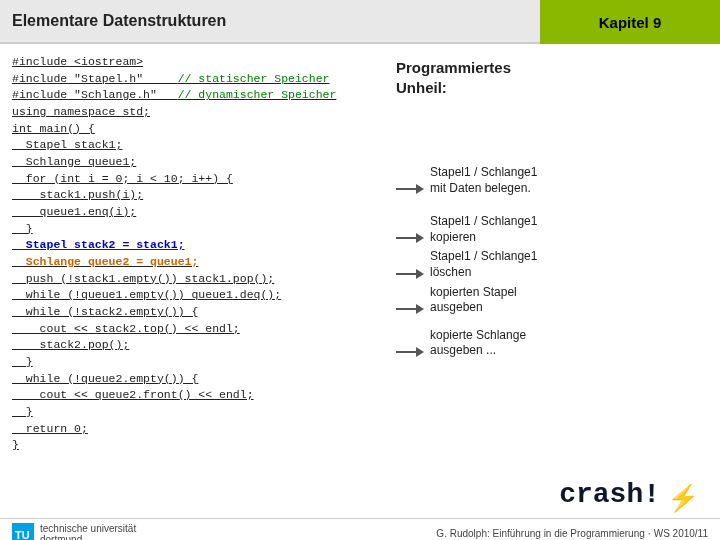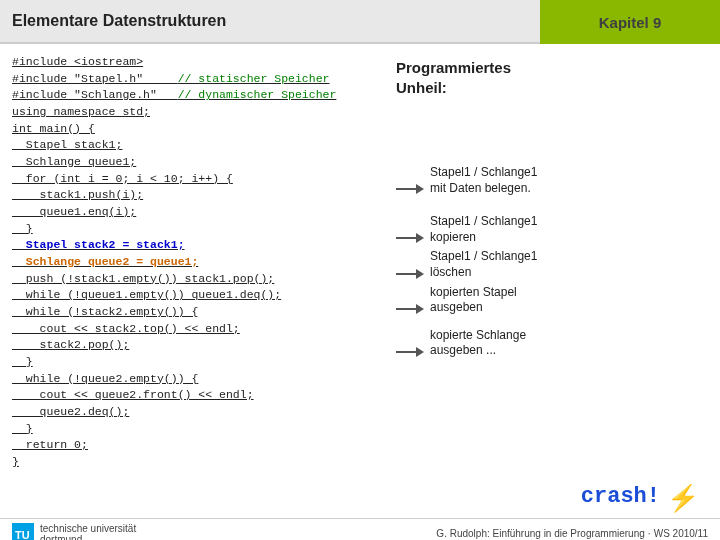--- a/index.html
+++ b/index.html
@@ -28,21 +28,21 @@
       color: #222;
       border-bottom: 2px solid #ccc;
     }
     .header-kapitel {
       background: #8ab800;
       display: flex;
       align-items: center;
       padding: 0 24px;
       font-size: 15px;
       font-weight: bold;
-      color: #404040;
+      color: #000000;
       min-width: 180px;
       justify-content: center;
     }
 
     
     .main {
       display: flex;
       height: calc(540px - 36px - 30px);
     }
 
@@ -131,23 +131,23 @@
 
     
     .crash-area {
       margin-top: auto;
       text-align: right;
       padding-right: 10px;
       padding-bottom: 4px;
     }
     .crash-text {
       font-family: 'Courier New', Courier, monospace;
-      font-size: 22px;
-      font-weight: bold;
-      color: #1d4ed8;
+      font-size: 28px;
+      font-weight: bold;
+      color: #0f172a;
     }
     .lightning {
       display: inline-block;
       color: #f0a000;
       font-size: 26px;
       vertical-align: middle;
       margin-left: 4px;
     }
 
     
@@ -206,21 +206,20 @@
     <div class="code-line code-highlight-blue">  Stapel stack2 = stack1;</div>
     <div class="code-line code-highlight-orange">  Schlange queue2 = queue1;</div>
     <div class="code-line code-normal">  push (!stack1.empty()) stack1.pop();</div>
     <div class="code-line code-normal">  while (!queue1.empty()) queue1.deq();</div>
     <div class="code-line code-normal">  while (!stack2.empty()) {</div>
     <div class="code-line code-normal">    cout &lt;&lt; stack2.top() &lt;&lt; endl;</div>
     <div class="code-line code-normal">    stack2.pop();</div>
     <div class="code-line code-normal">  }</div>
     <div class="code-line code-normal">  while (!queue2.empty()) {</div>
     <div class="code-line code-normal">    cout &lt;&lt; queue2.front() &lt;&lt; endl;</div>
-    <div class="code-line code-normal">    queue2.deq();</div>
     <div class="code-line code-normal">  }</div>
     <div class="code-line code-normal">  return 0;</div>
     <div class="code-line code-normal">}</div>
   </div>
 
   <div class="annotations-panel">
     <div class="programmiertes">Programmiertes<br>Unheil:</div>
 
     <div class="spacer-large"></div>
 

